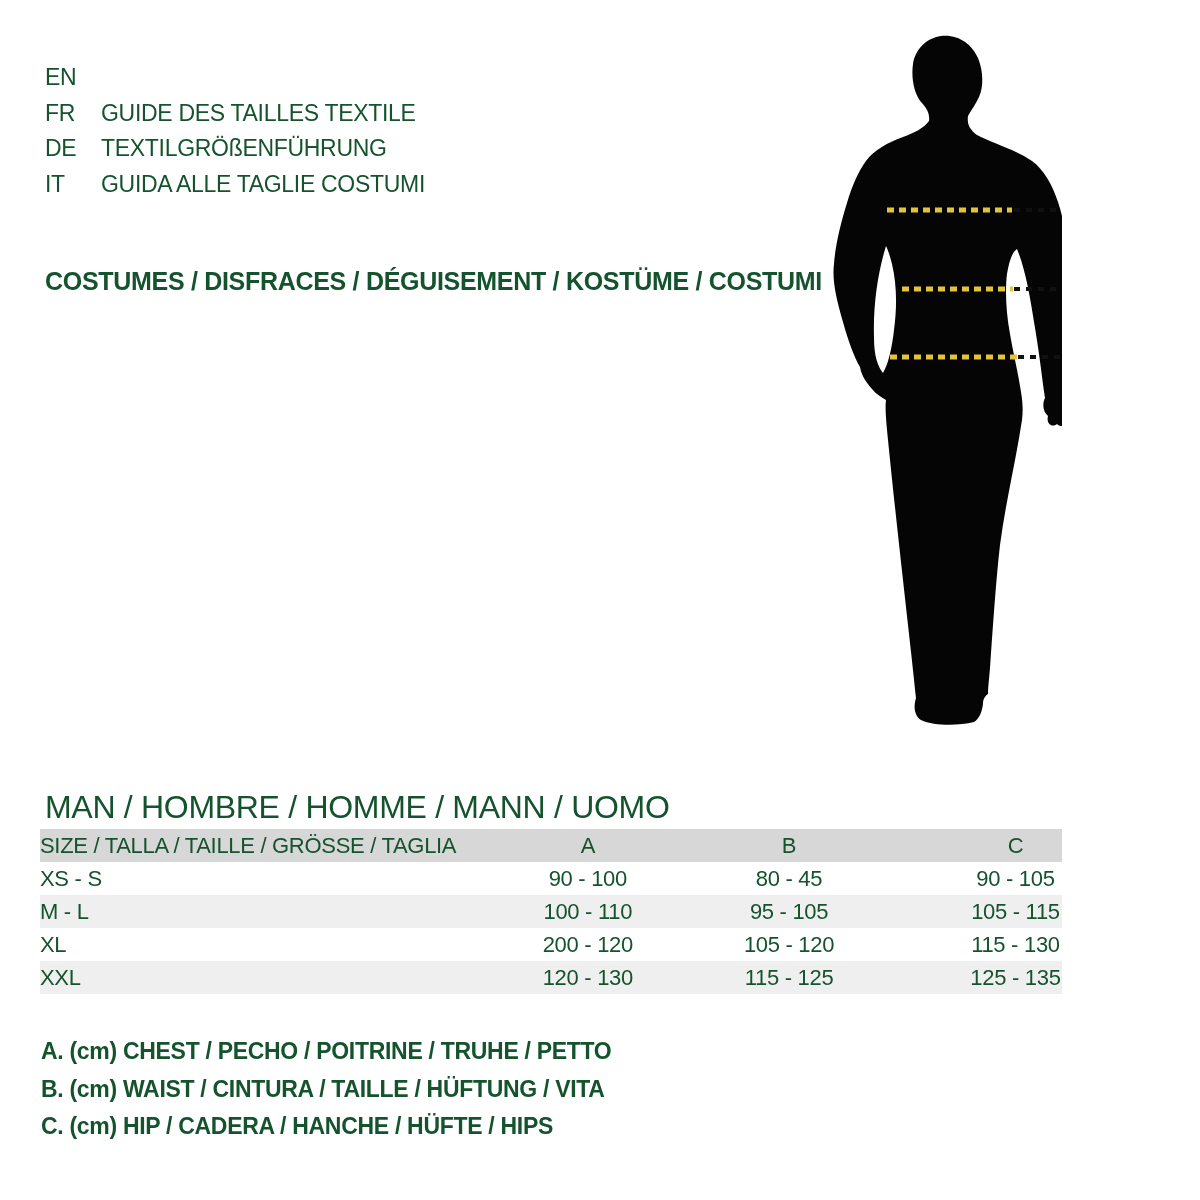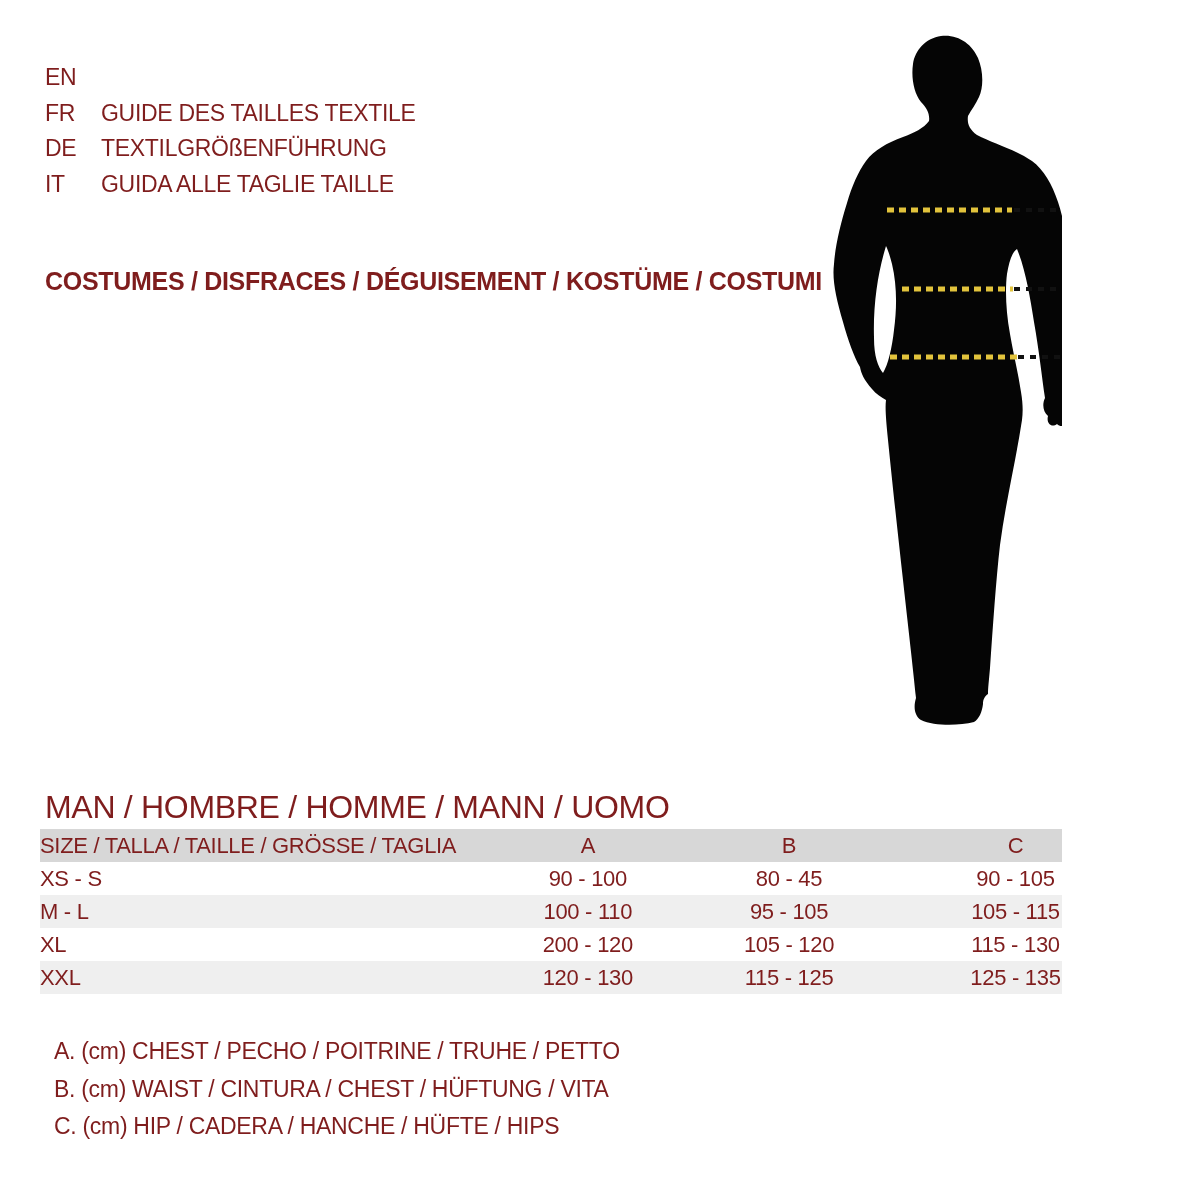--- a/index.html
+++ b/index.html
@@ -6,21 +6,21 @@
     margin: 0;
     padding: 0;
     background: #ffffff;
   }
   .page {
     position: relative;
     width: 1062px;
     height: 1200px;
     background: #ffffff;
     font-family: "Liberation Sans", sans-serif;
-    color: #7f1d1d;
+    color: #14532d;
     overflow: hidden;
   }
 
   
   .langs {
     position: absolute;
     left: 45px;
     top: 60px;
   }
   .lang-row {
@@ -92,22 +92,23 @@
     text-align: left;
   }
   .col-size { width: 38.5%; }
   .col-a { width: 21%; }
   .col-b { width: 15%; }
   .col-c { width: 25.5%; }
 
   
   .legend {
     position: absolute;
-    left: 54px;
+    left: 41px;
     top: 1033px;
+    font-weight: bold;
   }
   .legend-row {
     display: flex;
     height: 37.5px;
     align-items: center;
     font-size: 23px;
     letter-spacing: -0.3px;
     white-space: nowrap;
   }
 </style>
@@ -123,21 +124,21 @@
     <div class="lang-row">
       <span class="lang-code">FR</span>
       <span class="lang-label">GUIDE DES TAILLES TEXTILE</span>
     </div>
     <div class="lang-row">
       <span class="lang-code">DE</span>
       <span class="lang-label">TEXTILGRÖßENFÜHRUNG</span>
     </div>
     <div class="lang-row">
       <span class="lang-code">IT</span>
-      <span class="lang-label">GUIDA ALLE TAGLIE TAILLE</span>
+      <span class="lang-label">GUIDA ALLE TAGLIE COSTUMI</span>
     </div>
   </div>
 
   <div class="category">COSTUMES / DISFRACES / DÉGUISEMENT / KOSTÜME / COSTUMI</div>
 
   <svg class="figure-svg" viewBox="820 25 300 710" xmlns="http://www.w3.org/2000/svg">
 
     <path d="M 941,36
              C 958,34 972,44 978,58
              C 983,70 984,86 979,97
@@ -245,17 +246,17 @@
         <td>XXL</td>
         <td>120 - 130</td>
         <td>115 - 125</td>
         <td>125 - 135</td>
       </tr>
     </tbody>
   </table>
 
   <div class="legend">
     <div class="legend-row">A. (cm) CHEST / PECHO / POITRINE / TRUHE / PETTO</div>
-    <div class="legend-row">B. (cm) WAIST / CINTURA / CHEST / HÜFTUNG / VITA</div>
+    <div class="legend-row">B. (cm) WAIST / CINTURA / TAILLE / HÜFTUNG / VITA</div>
     <div class="legend-row">C. (cm) HIP / CADERA / HANCHE / HÜFTE / HIPS</div>
   </div>
 
 </div>
 
 </body></html>

